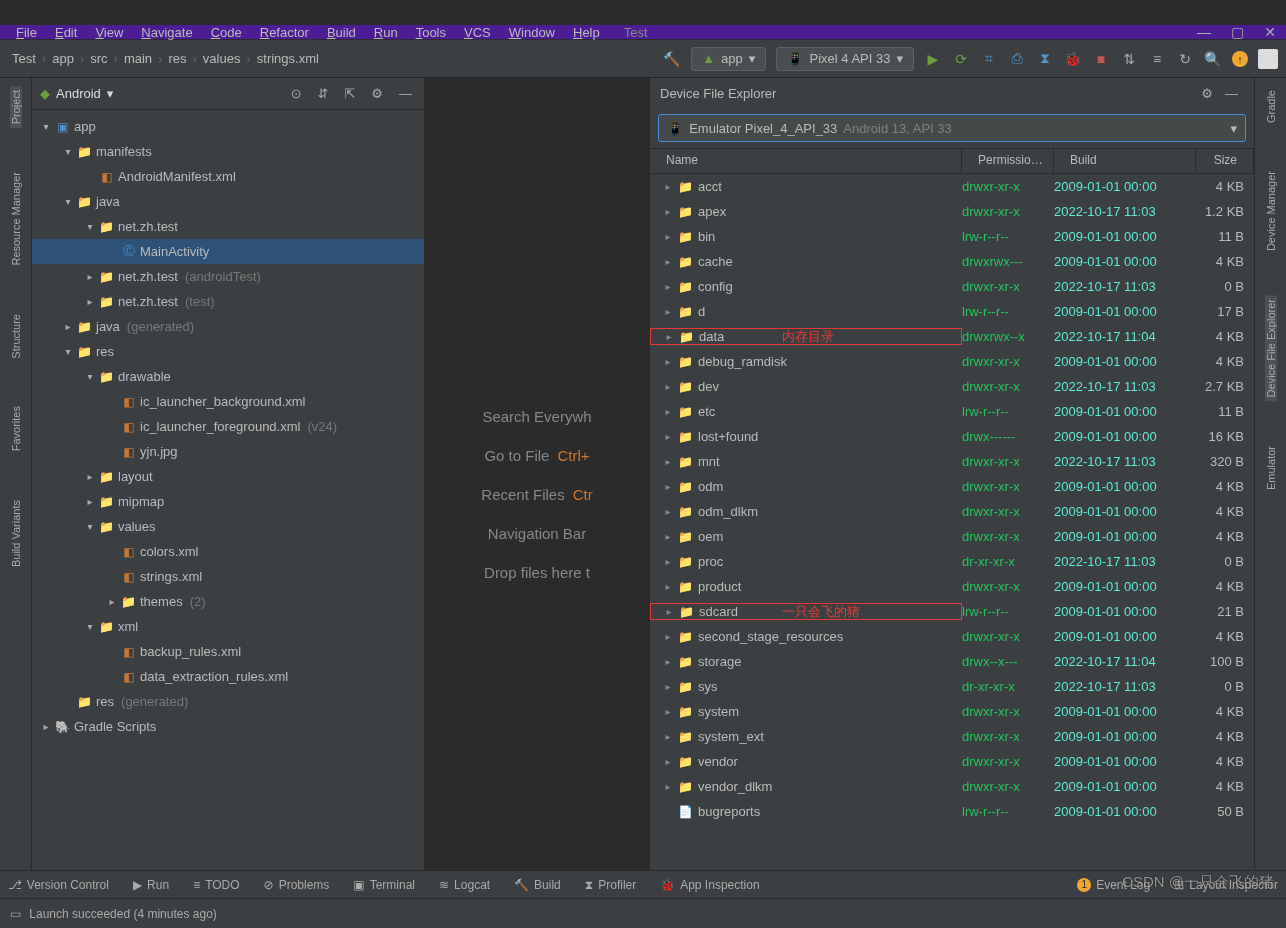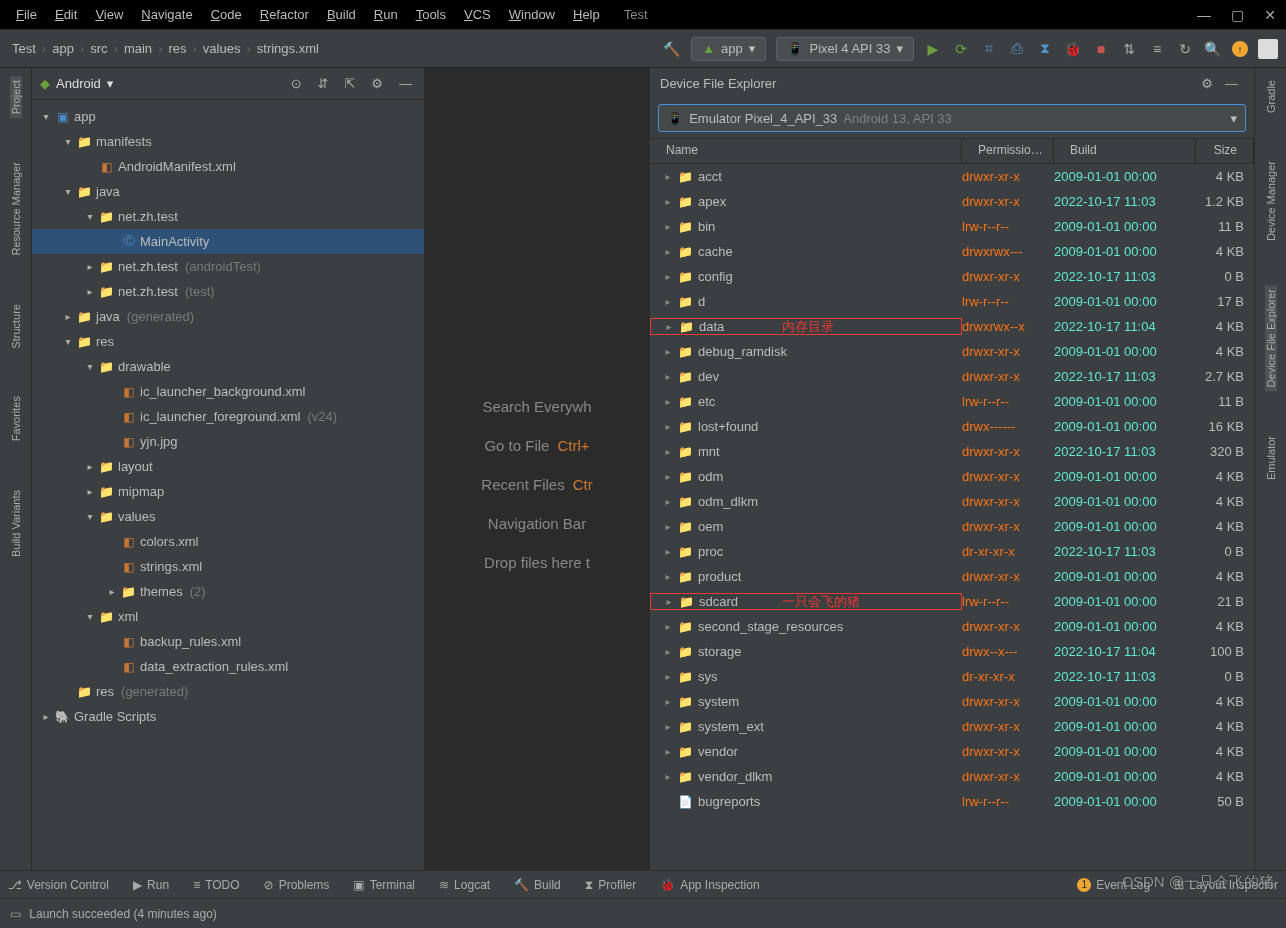--- a/index.html
+++ b/index.html
@@ -1,17 +1,17 @@
 <!DOCTYPE html>
 <html><head>
 <meta charset="utf-8">
 <style>
 * { margin: 0; padding: 0; box-sizing: border-box; font-family: "Segoe UI", Arial, sans-serif; }
 body { background: #2b2b2b; color: #bbbbbb; font-size: 13px; width: 1286px; height: 928px; overflow: hidden; position: relative; }
-.titlebar { height: 30px; background: #000000; display: flex; align-items: center; padding: 0 10px; color: #bbb; border-bottom: 1px solid #2b2b2b; }
+.titlebar { height: 15px; background: #4c1d95; display: flex; align-items: center; padding: 0 10px; color: #bbb; border-bottom: 1px solid #2b2b2b; margin-top: 25px; }
 .titlebar .menus { display: flex; gap: 6px; }
 .titlebar .menus span { padding: 3px 6px; cursor: pointer; }
 .titlebar .menus span u { text-decoration: underline; }
 .titlebar .proj { margin-left: 18px; color: #888; }
 .titlebar .winbtns { margin-left: auto; display: flex; gap: 20px; font-size: 14px; color: #aaa; }
 .navbar { height: 38px; background: #3c3f41; display: flex; align-items: center; padding: 0 8px; border-bottom: 1px solid #242424; gap: 6px; }
 .crumb { color: #bbb; padding: 2px 4px; }
 .crumb-sep { color: #666; }
 .toolbar-right { margin-left: auto; display: flex; align-items: center; gap: 10px; }
 .tool-icon { width: 18px; height: 18px; display: inline-flex; align-items: center; justify-content: center; color: #aaa; font-size: 14px; }
@@ -53,21 +53,21 @@
 .dev-selector .gray { color: #808080; }
 .dfe-cols { display: flex; height: 26px; border-top: 1px solid #2b2b2b; border-bottom: 1px solid #2b2b2b; background: #3c3f41; }
 .dfe-cols div { padding: 4px 16px; border-right: 1px solid #2b2b2b; color: #bbb; font-size: 12px; }
 .col-name { flex: 1; }
 .col-perm { width: 92px; }
 .col-date { width: 142px; }
 .col-size { width: 58px; text-align: right; border-right: none; }
 .dfe-body { flex: 1; overflow: auto; }
 .file-row { display: flex; height: 25px; align-items: center; position: relative; }
 .file-row .fname { flex: 1; display: flex; align-items: center; padding-left: 12px; gap: 4px; }
-.file-row .fperm { width: 92px; color: #f97316; }
+.file-row .fperm { width: 92px; color: #22c55e; }
 .file-row .fdate { width: 142px; color: #5eead4; }
 .file-row .fsize { width: 58px; text-align: right; padding-right: 10px; color: #bbb; }
 .file-row .tw { color: #888; font-size: 10px; width: 12px; text-align: center; }
 .file-row .fic { color: #8a9ba8; font-size: 12px; width: 16px; text-align: center; }
 .red-box { border: 1px solid #e53935 !important; }
 .red-ann { position: absolute; color: #e53935; font-size: 13px; left: 132px; }
 .bottom-tools { position: absolute; bottom: 30px; left: 0; right: 0; height: 28px; background: #3c3f41; border-top: 1px solid #2b2b2b; display: flex; align-items: center; padding: 0 8px; gap: 24px; }
 .bottom-tools .bt { display: flex; align-items: center; gap: 5px; color: #aaa; font-size: 12px; cursor: pointer; }
 .bottom-tools .sp { margin-left: auto; }
 .bottom-tools .evt-badge { background: #f0a732; color: #2b2b2b; border-radius: 50%; width: 14px; height: 14px; font-size: 10px; display: inline-flex; align-items: center; justify-content: center; }

